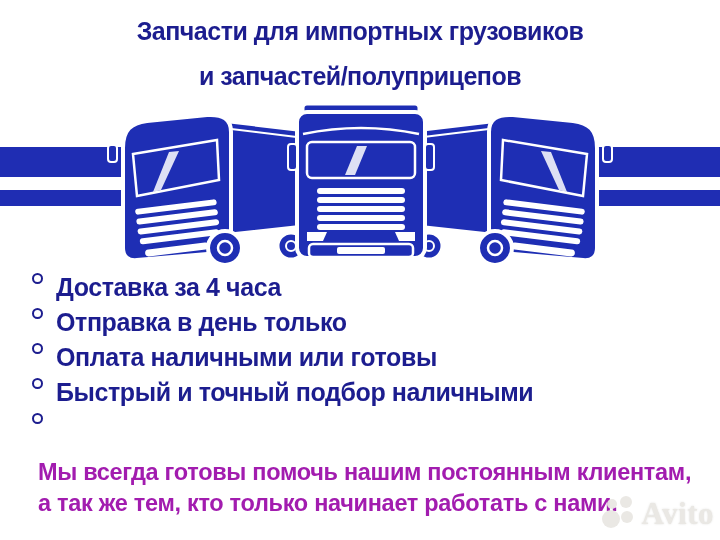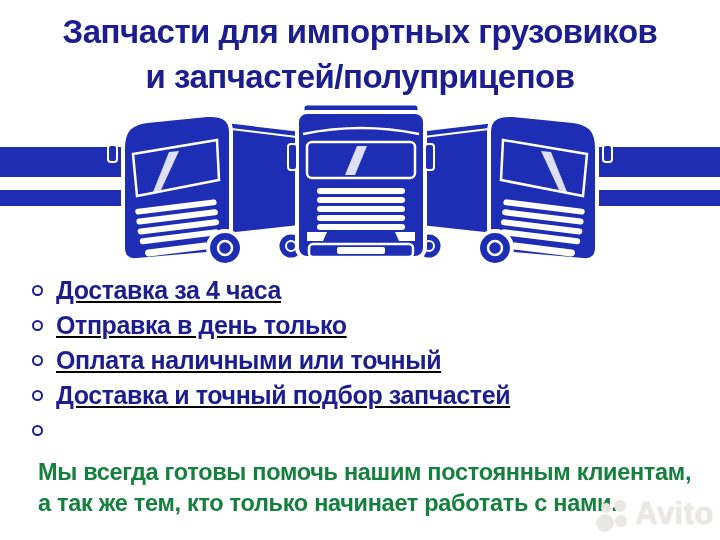--- a/index.html
+++ b/index.html
@@ -14,21 +14,21 @@
     overflow: hidden;
   }
 
   
   .title {
     position: absolute;
     top: 9px; left: 0; right: 0;
     text-align: center;
     color: #1c1d8f;
     font-weight: bold;
-    font-size: 33px;
+    font-size: 25px;
     line-height: 45px;
     letter-spacing: -0.5px;
   }
 
   
   .stripe-thick {
     position: absolute;
     top: 147px; left: 0;
     width: 720px; height: 30px;
     background: #1f2db3;
@@ -46,23 +46,22 @@
     width: 530px; height: 172px;
   }
 
   
   .features {
     position: absolute;
     top: 273px; left: 32px; right: 10px;
   }
   .feature-row {
     display: flex;
-    align-items: center;
+    align-items: flex-start;
     height: 35px;
-    text-decoration: underline;
   }
   .bullet-ring {
     flex: 0 0 auto;
     width: 11px; height: 11px;
     border: 2.5px solid #1c1d8f;
     border-radius: 50%;
     background: #ffffff;
     margin-right: 13px;
   }
   .feature-text {
@@ -70,36 +69,37 @@
     font-weight: bold;
     font-size: 25px;
     letter-spacing: -0.4px;
     white-space: nowrap;
   }
 
   
   .footer-note {
     position: absolute;
     top: 457px; left: 38px; right: 10px;
-    color: #15803d;
+    color: #a21caf;
     font-weight: bold;
     font-size: 23.5px;
     line-height: 31px;
     letter-spacing: -0.3px;
     white-space: nowrap;
   }
 
   
   .watermark {
     position: absolute;
     right: 6px; bottom: 8px;
     display: flex;
-    align-items: flex-end;
+    align-items: flex-start;
     gap: 4px;
     opacity: 0.95;
+    font-family: Liberation Serif, serif;
   }
   .watermark-label {
     color: #e9e7e3;
     font-weight: bold;
     font-size: 31px;
     letter-spacing: 0.5px;
     text-shadow: 0 0 2px rgba(190,188,182,0.55);
   }
 </style>
 </head>
@@ -179,25 +179,25 @@
     <div class="feature-row">
       <span class="bullet-ring"></span>
       <span class="feature-text">Доставка за 4 часа</span>
     </div>
     <div class="feature-row">
       <span class="bullet-ring"></span>
       <span class="feature-text">Отправка в день только</span>
     </div>
     <div class="feature-row">
       <span class="bullet-ring"></span>
-      <span class="feature-text">Оплата наличными или точный</span>
-    </div>
-    <div class="feature-row">
-      <span class="bullet-ring"></span>
-      <span class="feature-text">Доставка и точный подбор запчастей</span>
+      <span class="feature-text">Оплата наличными или готовы</span>
+    </div>
+    <div class="feature-row">
+      <span class="bullet-ring"></span>
+      <span class="feature-text">Быстрый и точный подбор наличными</span>
     </div>
     <div class="feature-row">
       <span class="bullet-ring"></span>
     </div>
   </div>
 
   <div class="footer-note">
     <div>Мы всегда готовы помочь нашим постоянным клиентам,</div>
     <div>а так же тем, кто только начинает работать с нами.</div>
   </div>

